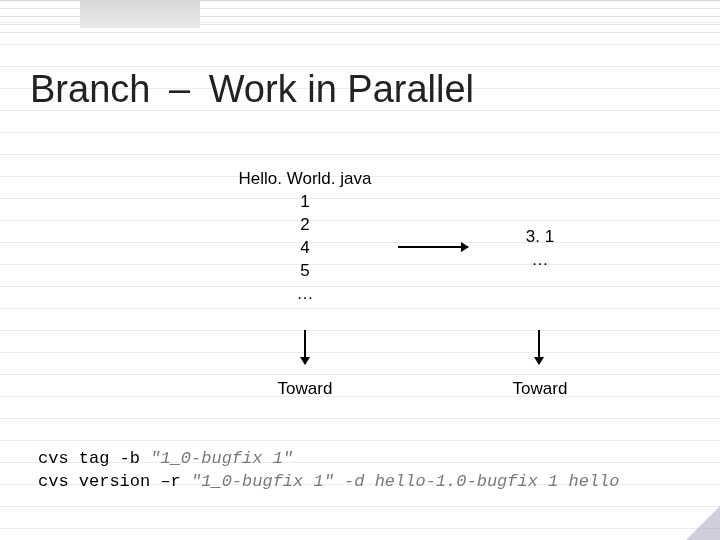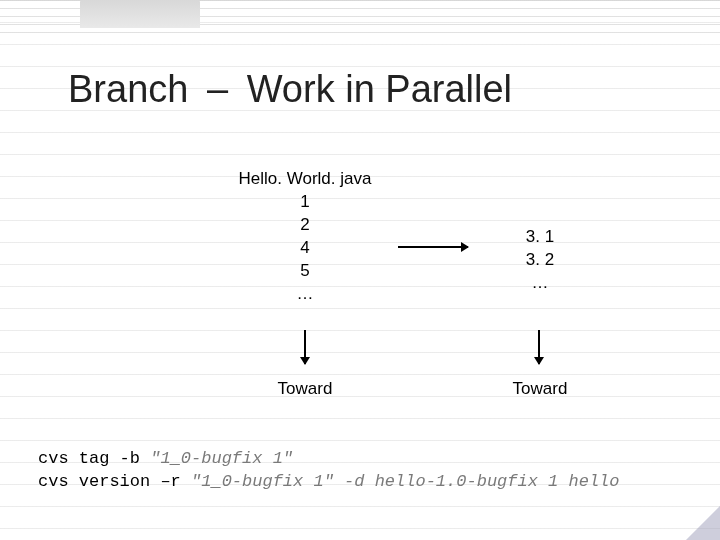--- a/index.html
+++ b/index.html
@@ -49,21 +49,20 @@
     z-index: 1;
   }
   .content { position: relative; z-index: 2; }
   .title {
     position: absolute;
     top: 68px;
     left: 30px;
     font-size: 38px;
     color: #222;
     font-family: Verdana, Geneva, sans-serif;
-    margin-left: 38px;
   }
   .title .dash { margin: 0 8px; }
   .filelist {
     position: absolute;
     top: 168px;
     left: 215px;
     width: 180px;
     text-align: center;
     font-size: 17px;
     color: #000;
@@ -184,21 +183,20 @@
     <div>2</div>
     <div>4</div>
     <div>5</div>
     <div>…</div>
   </div>
 
   <div class="arrow horiz" style="left:398px; top:246px; width:70px;"></div>
 
   <div class="branchlist">
     <div>3. 1</div>
-    <div>3. 2</div>
     <div>…</div>
   </div>
 
   <div class="arrow" style="left:304px; top:330px; height:34px;"></div>
   <div class="arrow" style="left:538px; top:330px; height:34px;"></div>
 
   <div class="caption1">
     <div>Toward</div>
   </div>
   <div class="caption2">

